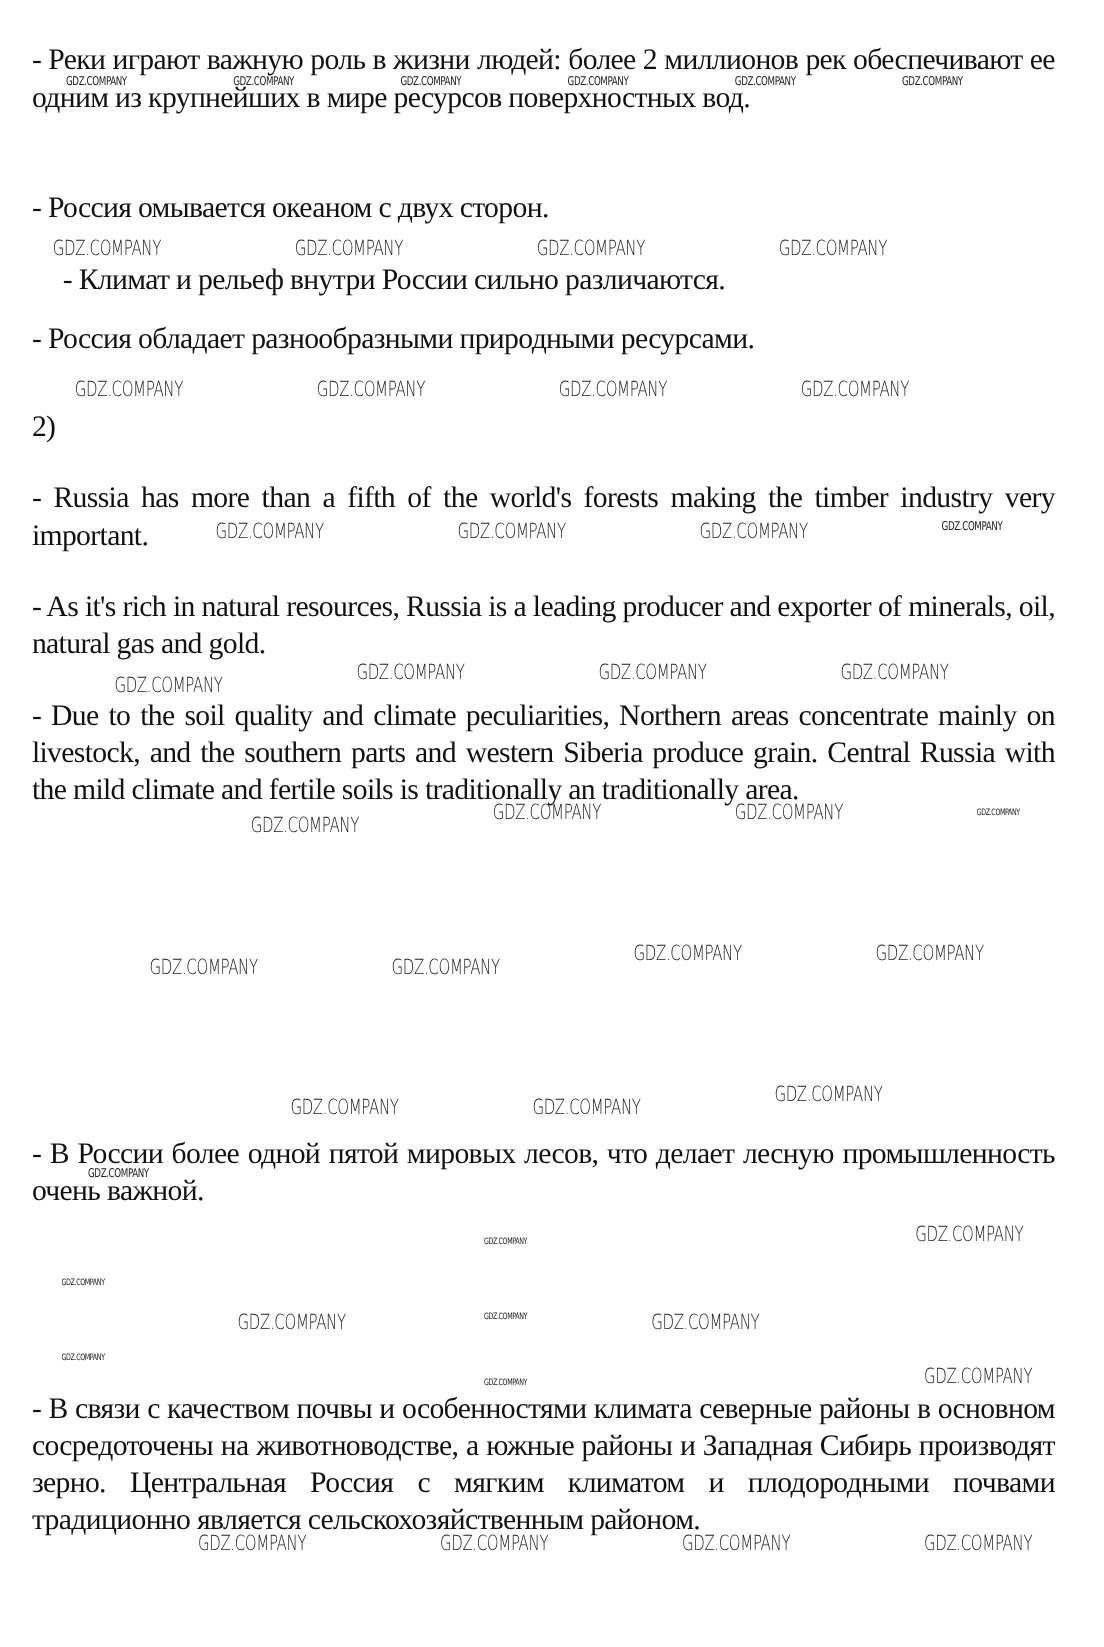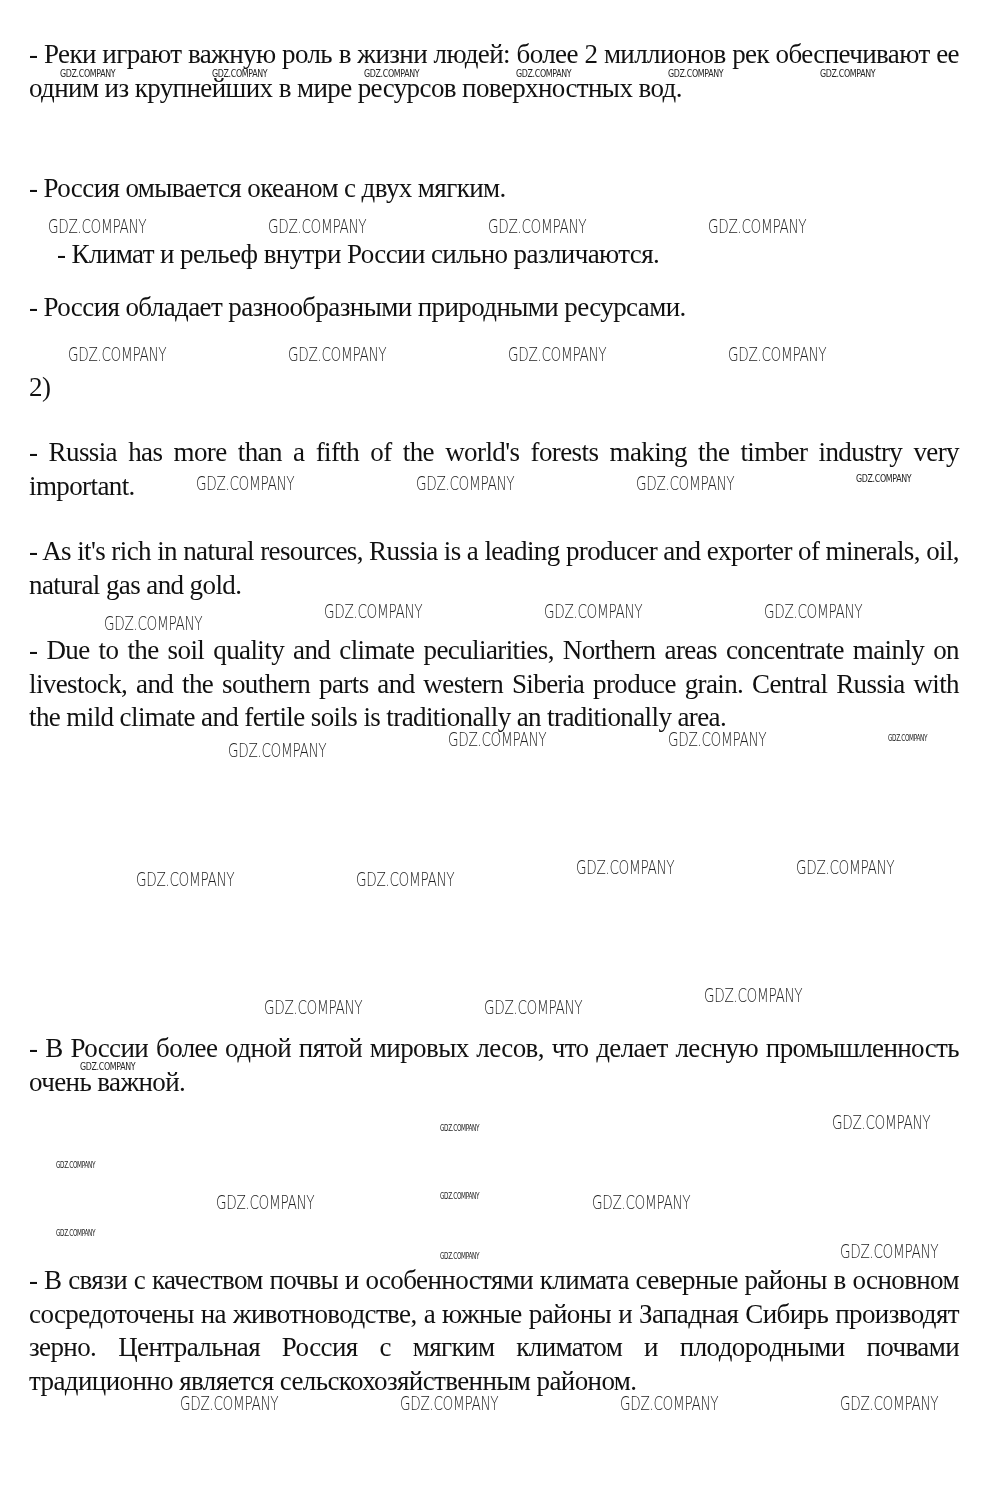--- a/index.html
+++ b/index.html
@@ -22,21 +22,21 @@
   .wm.big { font-size: 19px; transform: scaleX(0.72); font-weight: 300; }
   .wm.small { font-size: 11px; transform: scaleX(0.72); }
   .wm.tiny { font-size: 8px; transform: scaleX(0.72); }
 </style>
 </head>
 <body>
 
 <div class="page">
 
   <div class="para" style="top:38px;">- Реки играют важную роль в жизни людей: более 2 миллионов рек обеспечивают ее одним из крупнейших в мире ресурсов поверхностных вод.</div>
-  <div class="para" style="top:172px;">- Россия омывается океаном с двух мягким.</div>
+  <div class="para" style="top:172px;">- Россия омывается океаном с двух сторон.</div>
   <div class="para" style="top:238px;margin-left:28px;">- Климат и рельеф внутри России сильно различаются.</div>
   <div class="para" style="top:291px;">- Россия обладает разнообразными природными ресурсами.</div>
   <div class="para" style="top:371px;">2)</div>
   <div class="para" style="top:436px;">- Russia has more than a fifth of the world's forests making the timber industry very important.</div>
   <div class="para" style="top:535px;">- As it's rich in natural resources, Russia is a leading producer and exporter of minerals, oil, natural gas and gold.</div>
   <div class="para" style="top:634px;">- Due to the soil quality and climate peculiarities, Northern areas concentrate mainly on livestock, and the southern parts and western Siberia produce grain. Central Russia with the mild climate and fertile soils is traditionally an traditionally area.</div>
   <div class="para" style="top:1032px;">- В России более одной пятой мировых лесов, что делает лесную промышленность очень важной.</div>
   <div class="para" style="top:1264px;">- В связи с качеством почвы и особенностями климата северные районы в основном сосредоточены на животноводстве, а южные районы и Западная Сибирь производят зерно. Центральная Россия с мягким климатом и плодородными почвами традиционно является сельскохозяйственным районом.</div>
 
   <span class="wm small" style="left:60px;top:67px;">GDZ.COMPANY</span>

